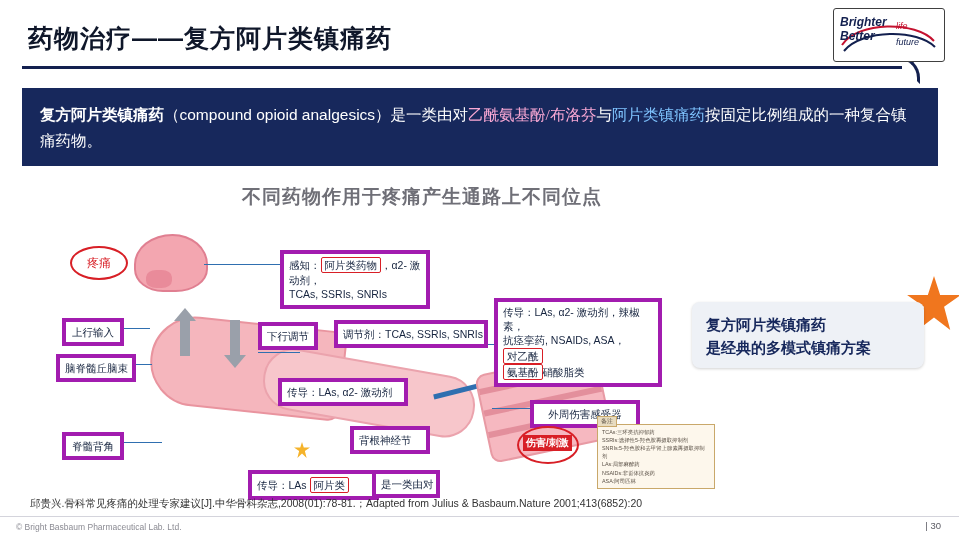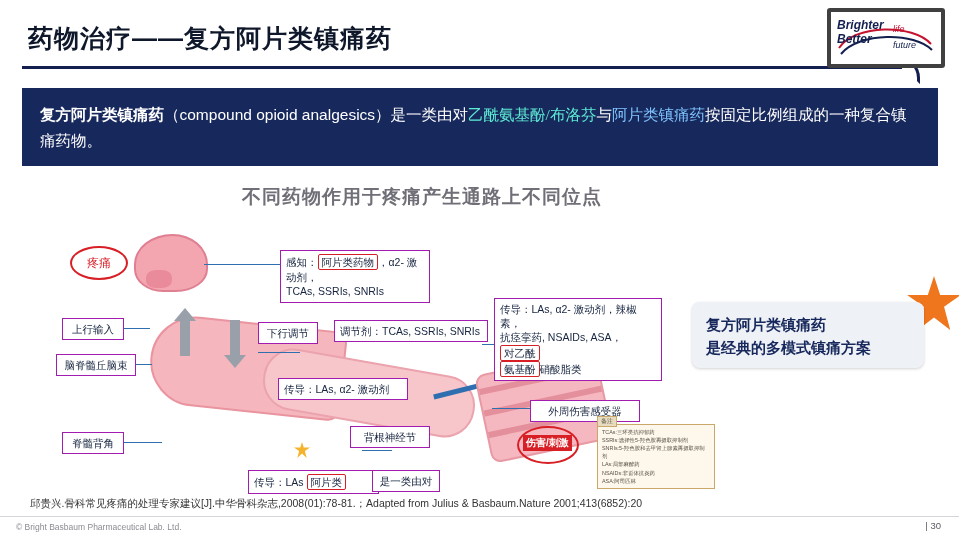--- a/index.html
+++ b/index.html
@@ -25,21 +25,21 @@
     background:#13204f;
   }
   .header-rule:after{
     content:"";position:absolute;right:-18px;top:-10px;width:22px;height:22px;
     border:3px solid #13204f;border-left-color:transparent;border-bottom-color:transparent;
     border-radius:0 22px 0 0;
     transform:rotate(0deg);
   }
   .logo{
     position:absolute;right:14px;top:8px;width:110px;height:52px;
-    border:4px solid #404040;border-radius:3px;background:#fff;
+    border:1px solid #404040;border-radius:3px;background:#fff;
     overflow:hidden;
   }
   .logo .swoosh{
     position:absolute;left:4px;top:6px;width:100px;height:40px;
   }
   .logo .l1{
     position:absolute;left:6px;top:6px;
     font-size:12px;font-weight:bold;color:#13204f;font-style:italic;
   }
   .logo .l2{
@@ -54,41 +54,41 @@
   }
 
   
   .def-band{
     position:absolute;left:22px;top:88px;width:916px;height:78px;
     background:#17285c;color:#ffffff;
     padding:14px 18px;box-sizing:border-box;
     font-size:15.5px;line-height:1.65;
   }
   .def-band b{font-weight:bold;}
-  .hl-orange{color:#5eead4;font-family:Liberation Serif, serif;}
+  .hl-orange{color:#f9a8d4;font-family:Liberation Serif, serif;}
   .hl-blue{color:#7fc4ff;}
 
   
   .figure{
     position:absolute;left:22px;top:176px;width:916px;height:310px;
     background:#ffffff;
   }
   .fig-title{
     position:absolute;left:190px;top:8px;width:420px;
     text-align:center;
     font-size:19px;font-weight:bold;color:#6f6f77;
     letter-spacing:1px;
   }
   .diagram{
     position:absolute;left:40px;top:36px;width:620px;height:268px;
   }
 
   
   .dbox{
-    position:absolute;background:#ffffff;border:1px solid #a21caf;
+    position:absolute;background:#ffffff;border:4px solid #a21caf;
     color:#16243f;font-size:10.5px;line-height:1.35;
     padding:3px 5px;box-sizing:border-box;white-space:nowrap;
   }
   .dbox.multi{white-space:normal;}
   .redbox{
     display:inline-block;border:1.4px solid #d81f26;color:#16243f;
     padding:0 3px;border-radius:2px;
   }
   .pain-oval{
     position:absolute;left:8px;top:34px;width:54px;height:30px;
@@ -269,21 +269,21 @@
         <span>TCAs, SSRIs, SNRIs</span>
       </div>
 
       <div class="dbox" style="left:0px;top:106px;width:62px;text-align:center;">上行输入</div>
       <div class="dbox" style="left:-6px;top:142px;width:80px;text-align:center;">脑脊髓丘脑束</div>
       <div class="dbox" style="left:0px;top:220px;width:62px;text-align:center;">脊髓背角</div>
 
       <div class="dbox" style="left:196px;top:110px;width:60px;text-align:center;">下行调节</div>
       <div class="dbox" style="left:272px;top:108px;width:154px;">调节剂：TCAs, SSRIs, SNRIs</div>
       <div class="dbox" style="left:216px;top:166px;width:130px;">传导：LAs, α2- 激动剂</div>
-      <div class="dbox" style="left:288px;top:214px;width:80px;text-align:center;">背根神经节</div>
+      <div class="dbox" style="left:288px;top:214px;width:80px;">背根神经节</div>
 
       <div class="dbox" style="left:186px;top:258px;width:131px;">
         <span>传导：LAs</span>
         <span class="redbox">阿片类</span>
       </div>
       <div class="dbox" style="left:310px;top:258px;width:68px;text-align:center;">是一类由对</div>
 
       <div class="dbox multi" style="left:432px;top:86px;width:168px;">
         <span>传导：LAs, α2- 激动剂，辣椒素，</span><br>
         <span>抗痉挛药, NSAIDs, ASA，</span><span class="redbox">对乙酰</span><br>

